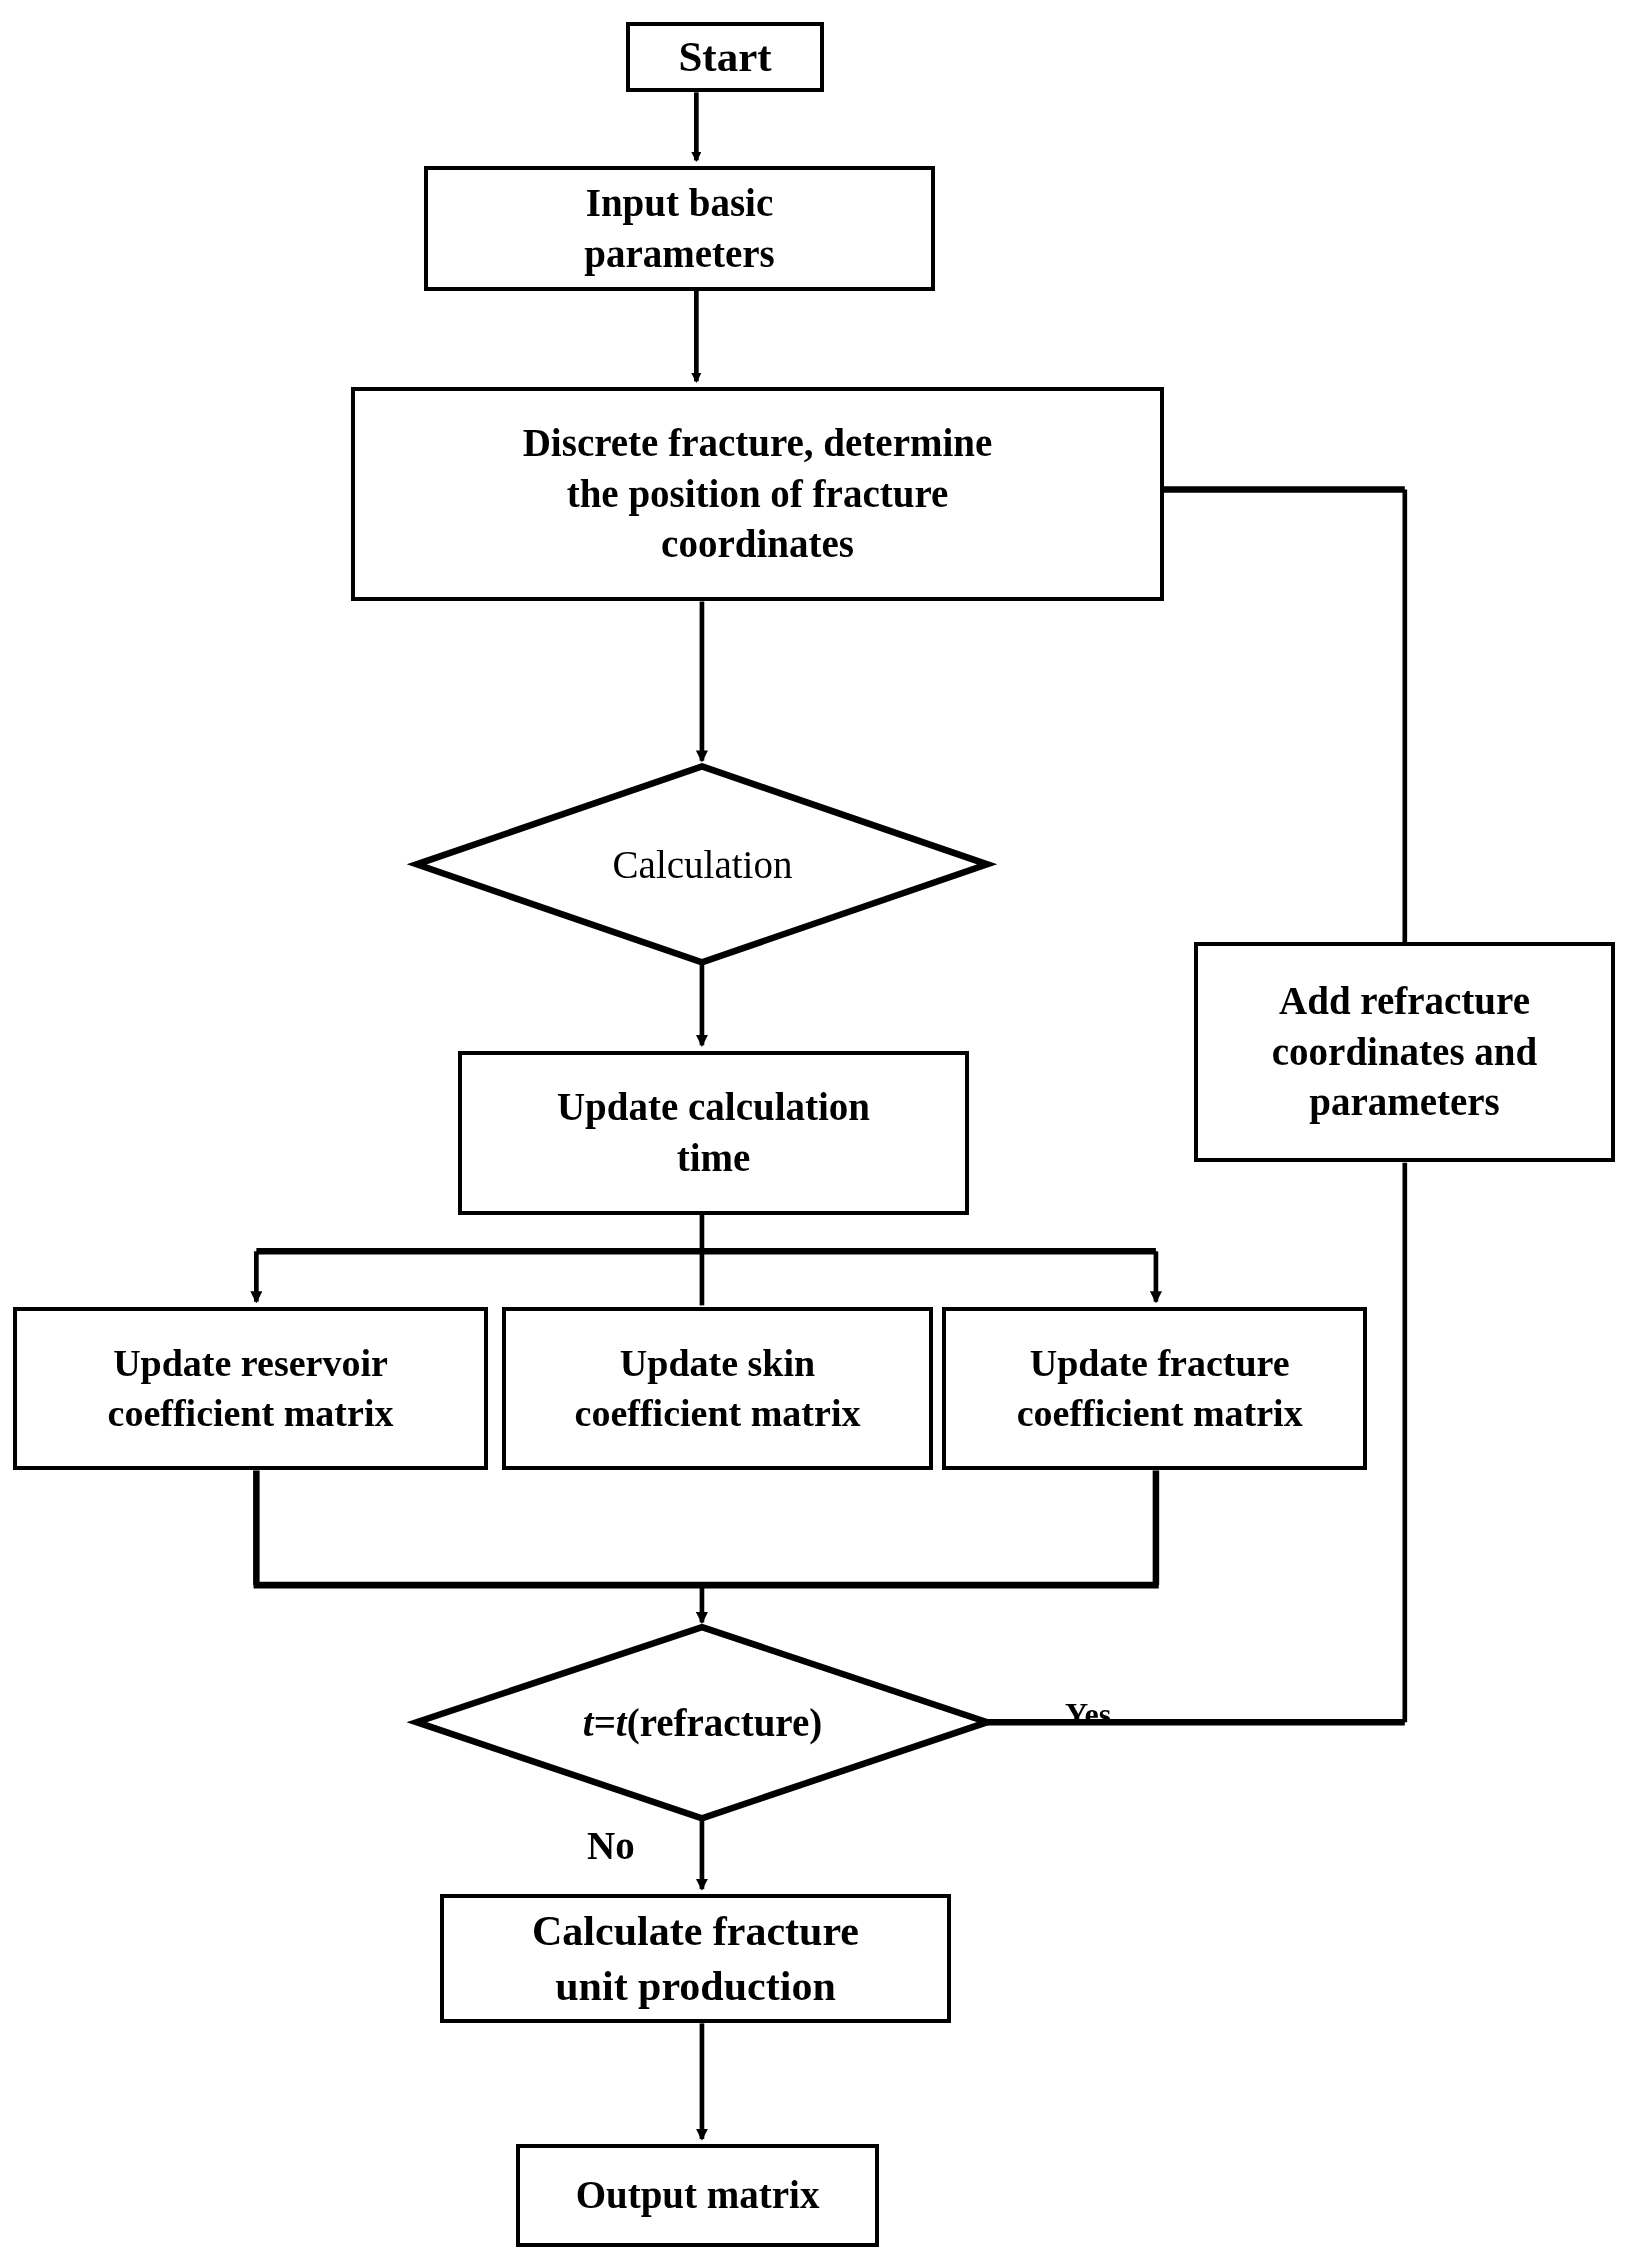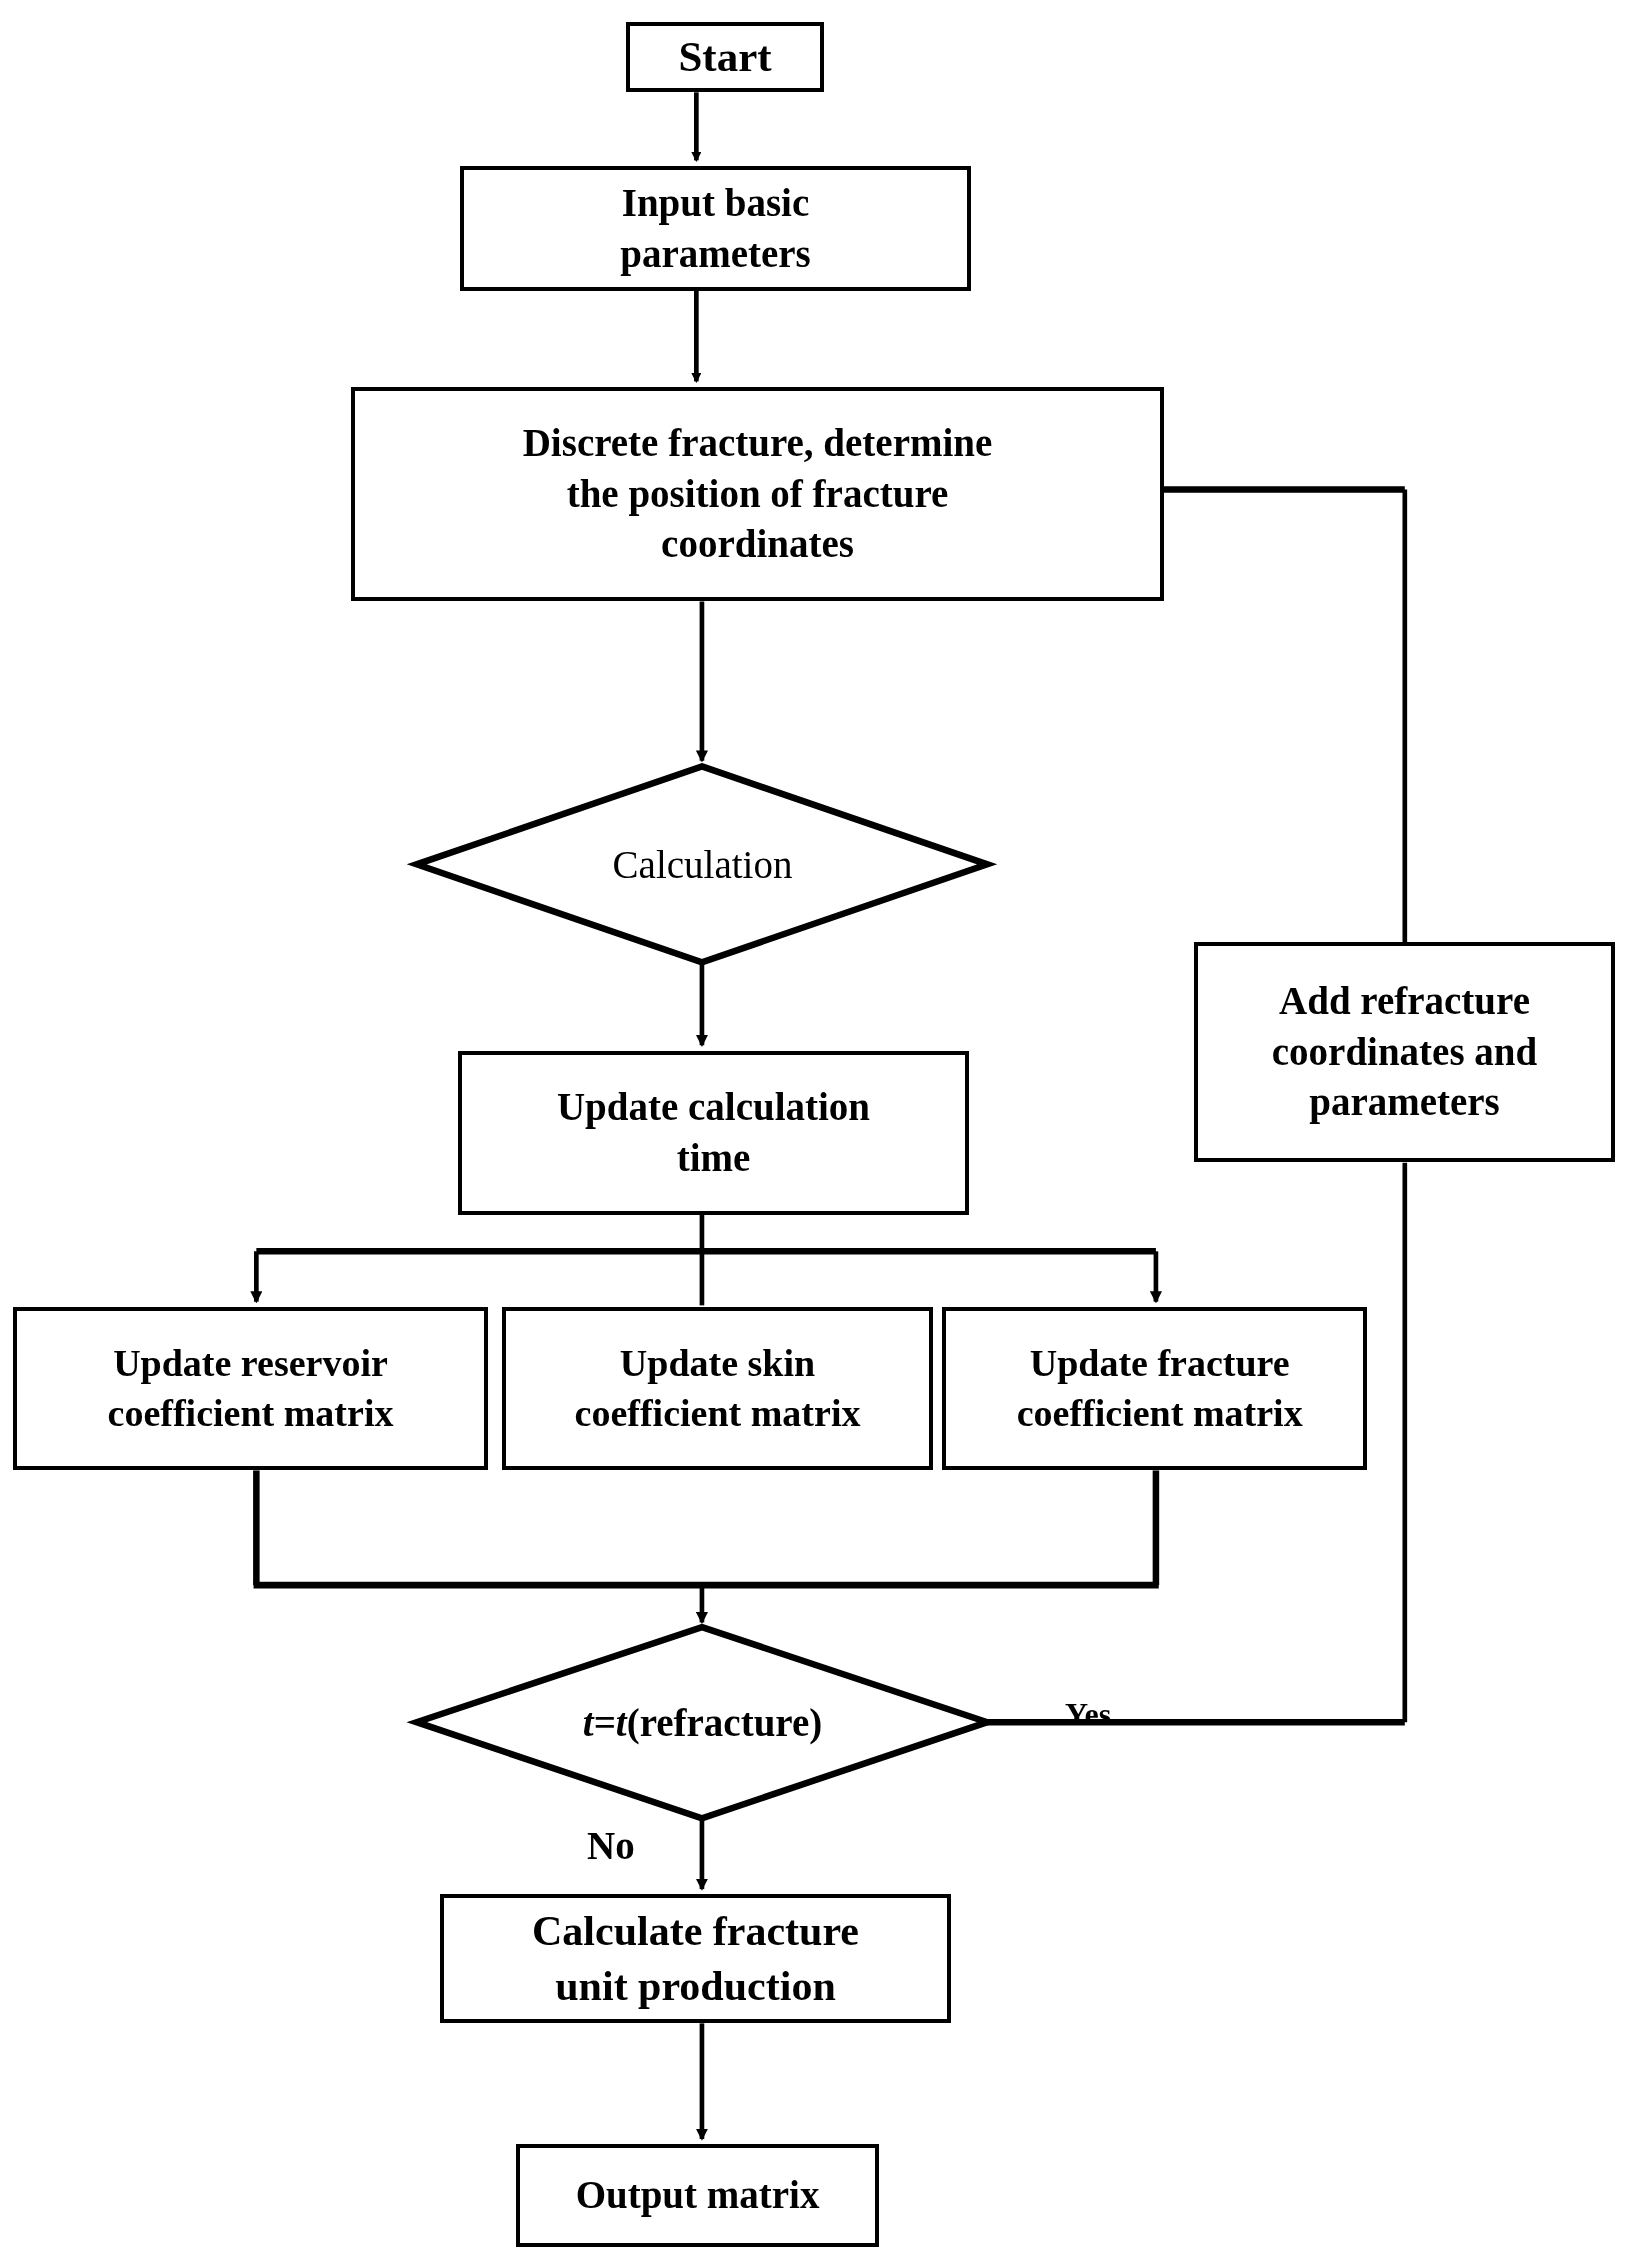--- a/index.html
+++ b/index.html
@@ -115,21 +115,21 @@
 
     <polygon points="753,822 1059,927 753,1032 447,927" fill="#ffffff" stroke="#000000" stroke-width="7"></polygon>
 
     <polygon points="753,1745 1059,1847 753,1950 447,1847" fill="#ffffff" stroke="#000000" stroke-width="7"></polygon>
   </svg>
 
   <div class="node" style="left:598px; top:22.4px; width:198px; height:70px; font-size:43px;margin-left:28px;">
     <span class="node-text">Start</span>
   </div>
 
-  <div class="node" style="left:460px; top:166px; width:511px; height:125px; font-size:39px;">
+  <div class="node" style="left:424px; top:166px; width:511px; height:125px; font-size:39px;">
     <span class="node-text">Input basic<br>parameters</span>
   </div>
 
   <div class="node" style="left:351px; top:387px; width:813px; height:214px; font-size:39px;">
     <span class="node-text">Discrete fracture, determine<br>the position of fracture<br>coordinates</span>
   </div>
 
   <div class="node" style="left:458px; top:1051px; width:511px; height:164px; font-size:39px;">
     <span class="node-text">Update calculation<br>time</span>
   </div>

